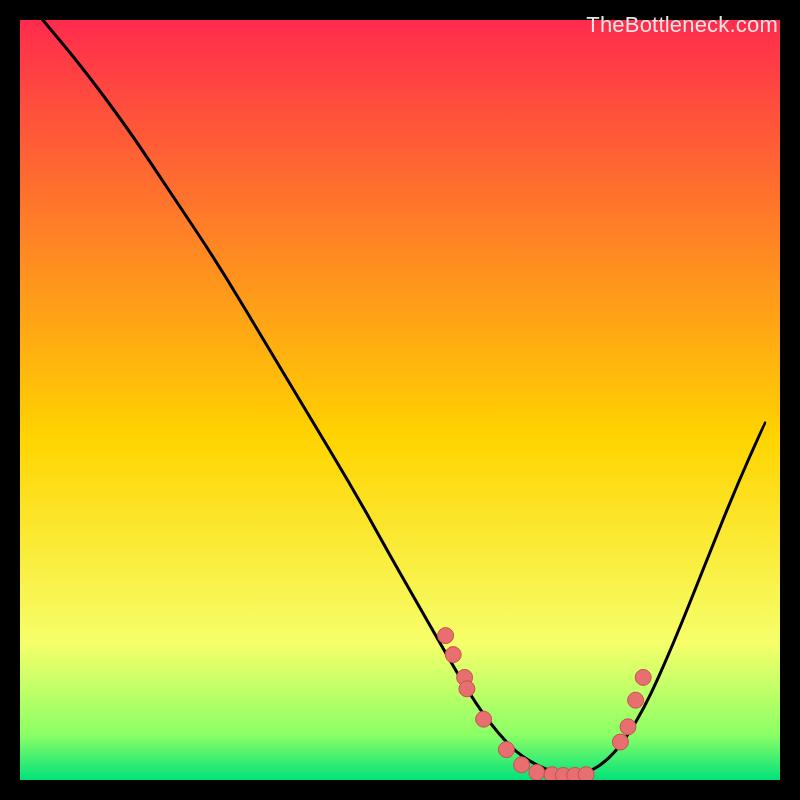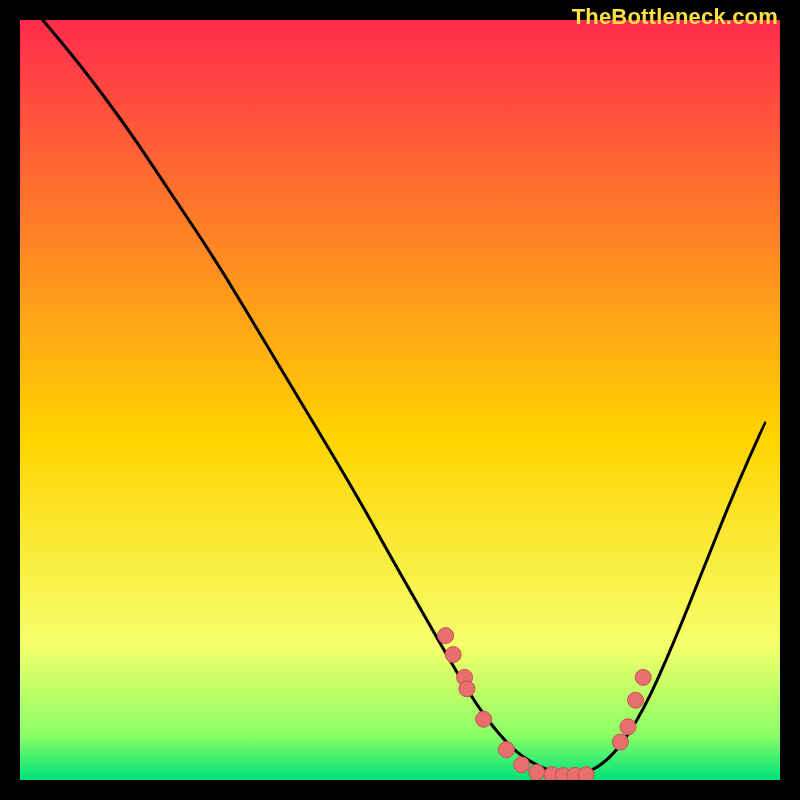--- a/index.html
+++ b/index.html
@@ -14,25 +14,25 @@
   .frame {
     position: absolute;
     left: 20px;
     top: 20px;
     width: 760px;
     height: 760px;
     background: #000;
   }
   .watermark {
     position: absolute;
-    top: 4px;
+    top: 12px;
     right: 22px;
     font-size: 22px;
-    font-weight: 700;
-    color: #fde047;
+    font-weight: 400;
+    color: #e5e5e5;
     letter-spacing: 0.2px;
     z-index: 10;
   }
   svg {
     position: absolute;
     left: 20px;
     top: 20px;
     width: 760px;
     height: 760px;
     display: block;

